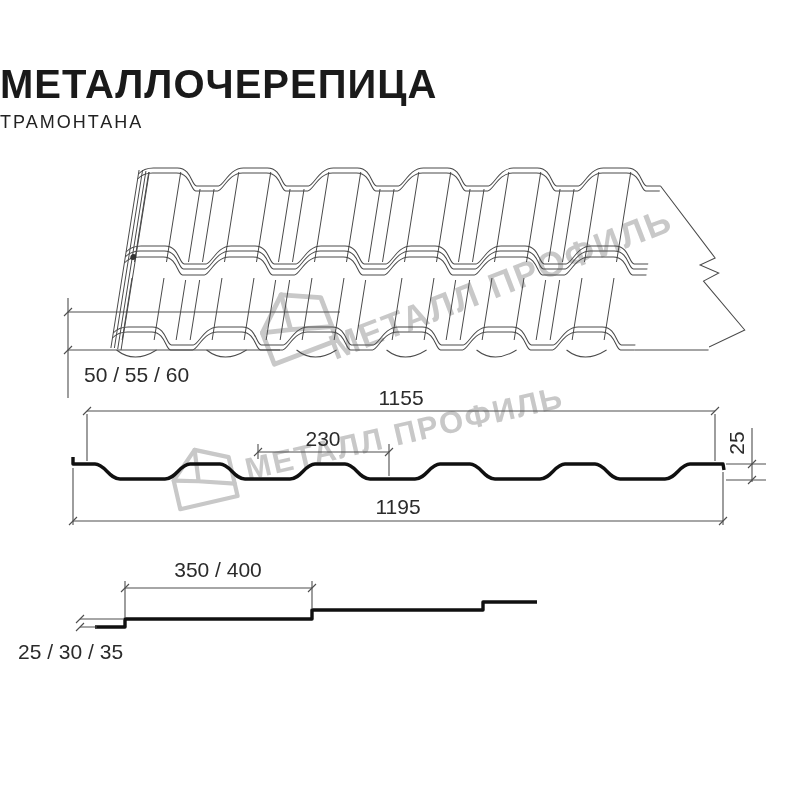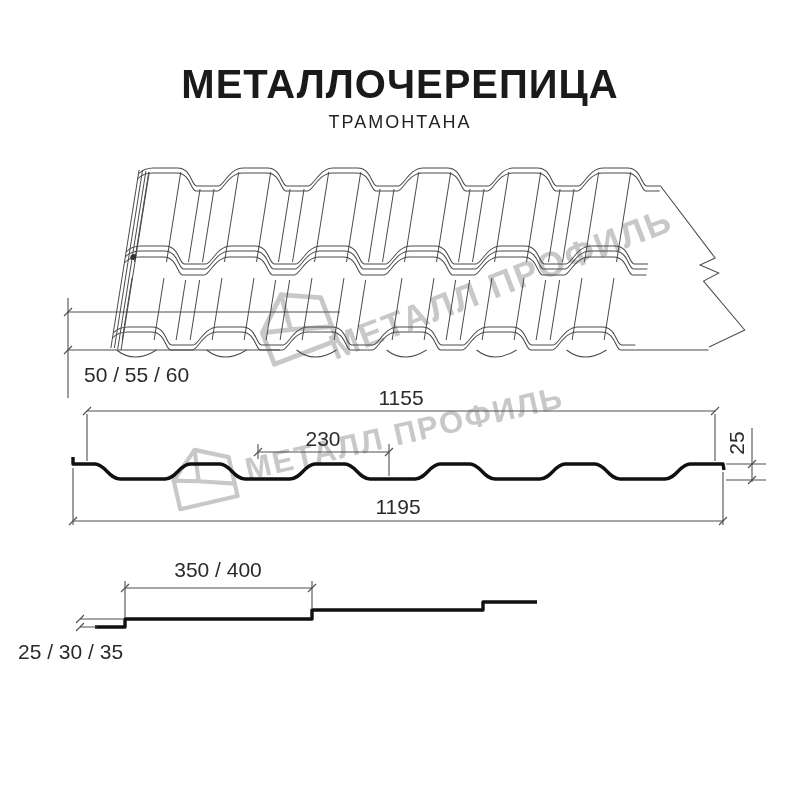--- a/index.html
+++ b/index.html
@@ -1,25 +1,25 @@
 <!DOCTYPE html>
 <html><head>
 <meta charset="utf-8">
 <style>
   html,body{margin:0;padding:0;}
   body{
     width:800px;height:800px;background:#ffffff;overflow:hidden;position:relative;
     font-family:"Liberation Sans", sans-serif;
   }
   .title{
-    position:absolute;left:0;top:62px;width:800px;text-align:center;
+    position:absolute;left:0;top:62px;width:800px;text-align:left;
     font-size:40px;font-weight:800;letter-spacing:1px;color:#1a1a1a;
   }
   .subtitle{
-    position:absolute;left:0;top:112px;width:800px;text-align:center;
+    position:absolute;left:0;top:112px;width:800px;
     font-size:18px;font-weight:500;letter-spacing:2px;color:#222222;
   }
   svg{position:absolute;left:0;top:0;}
   .art{stroke:#4a4a4a;stroke-width:1;fill:none;}
   .thin{stroke:#4f4f4f;stroke-width:1.1;fill:none;}
   .thick{stroke:#101010;stroke-width:3.4;fill:none;stroke-linejoin:round;}
   .wm{stroke:#c8c8c8;stroke-width:4;fill:none;stroke-linejoin:round;stroke-linecap:round;}
   text.dim{font-family:"Liberation Sans",sans-serif;font-size:21px;fill:#2b2b2b;}
   text.wmt{font-family:"Liberation Sans",sans-serif;font-weight:700;fill:#c8c8c8;letter-spacing:2px;}
 </style>

